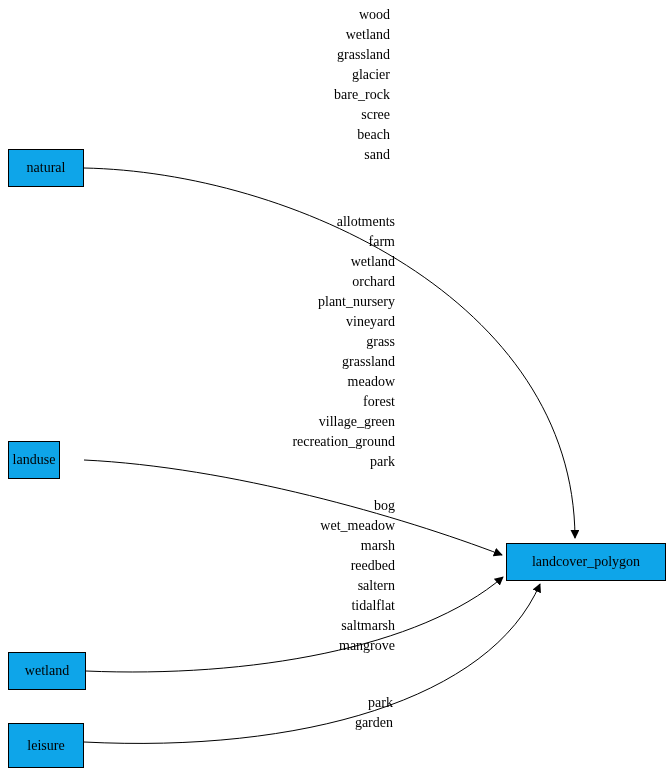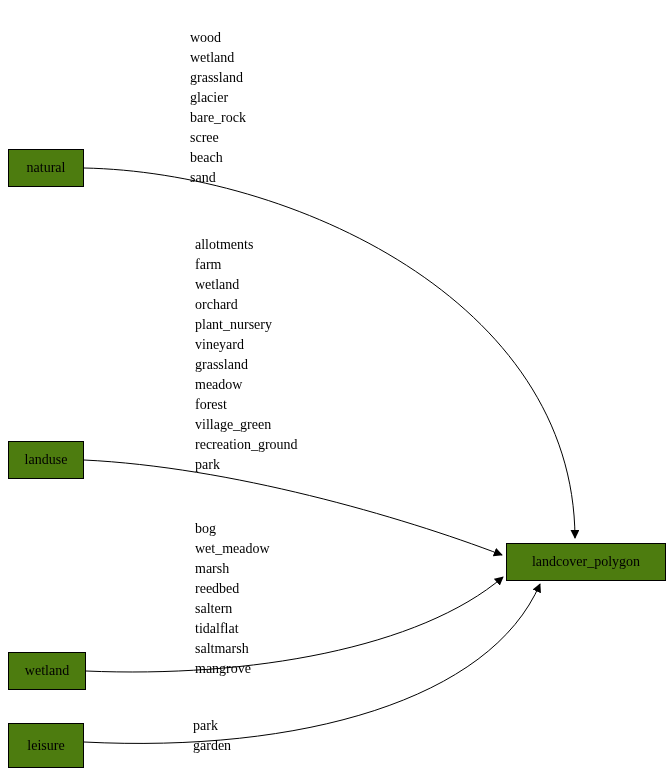--- a/index.html
+++ b/index.html
@@ -19,34 +19,33 @@
   #edges-svg {
     position: absolute;
     left: 0;
     top: 0;
     width: 672px;
     height: 773px;
   }
   .node {
     position: absolute;
     border: 1px solid #000000;
-    background: #4d7c0f;
+    background: #0ea5e9;
     display: flex;
     align-items: center;
     justify-content: center;
     font-size: 14px;
     box-sizing: border-box;
   }
   .label-block {
     position: absolute;
     width: 200px;
-    text-align: left;
+    text-align: right;
     font-size: 14px;
     line-height: 20px;
-    margin-top: 23px;
   }
   .label-line {
     white-space: nowrap;
   }
 </style>
 </head>
 <body>
 
 <div id="canvas">
 
@@ -59,21 +58,21 @@
     <path d="M 84,168 C 290,172 574,300 575,538" fill="none" stroke="#000000" stroke-width="1" marker-end="url(#arrowhead)"></path>
     <path d="M 84,460 C 230,467 400,516 502,555" fill="none" stroke="#000000" stroke-width="1" marker-end="url(#arrowhead)"></path>
     <path d="M 86,671 C 250,678 420,648 503,577" fill="none" stroke="#000000" stroke-width="1" marker-end="url(#arrowhead)"></path>
     <path d="M 84,742 C 300,753 490,700 540,584" fill="none" stroke="#000000" stroke-width="1" marker-end="url(#arrowhead)"></path>
   </svg>
 
   <div class="node" style="left:8px; top:149px; width:76px; height:38px;">
     <span>natural</span>
   </div>
 
-  <div class="node" style="left:8px; top:441px; width:76px; height:38px;">
+  <div class="node" style="left:8px; top:441px; width:52px; height:38px;">
     <span>landuse</span>
   </div>
 
   <div class="node" style="left:8px; top:652px; width:78px; height:38px;">
     <span>wetland</span>
   </div>
 
   <div class="node" style="left:8px; top:723px; width:76px; height:45px;">
     <span>leisure</span>
   </div>
@@ -93,20 +92,21 @@
     <div class="label-line">sand</div>
   </div>
 
   <div class="label-block" style="left:195px; top:212px;">
     <div class="label-line">allotments</div>
     <div class="label-line">farm</div>
     <div class="label-line">wetland</div>
     <div class="label-line">orchard</div>
     <div class="label-line">plant_nursery</div>
     <div class="label-line">vineyard</div>
+    <div class="label-line">grass</div>
     <div class="label-line">grassland</div>
     <div class="label-line">meadow</div>
     <div class="label-line">forest</div>
     <div class="label-line">village_green</div>
     <div class="label-line">recreation_ground</div>
     <div class="label-line">park</div>
   </div>
 
   <div class="label-block" style="left:195px; top:496px;">
     <div class="label-line">bog</div>

